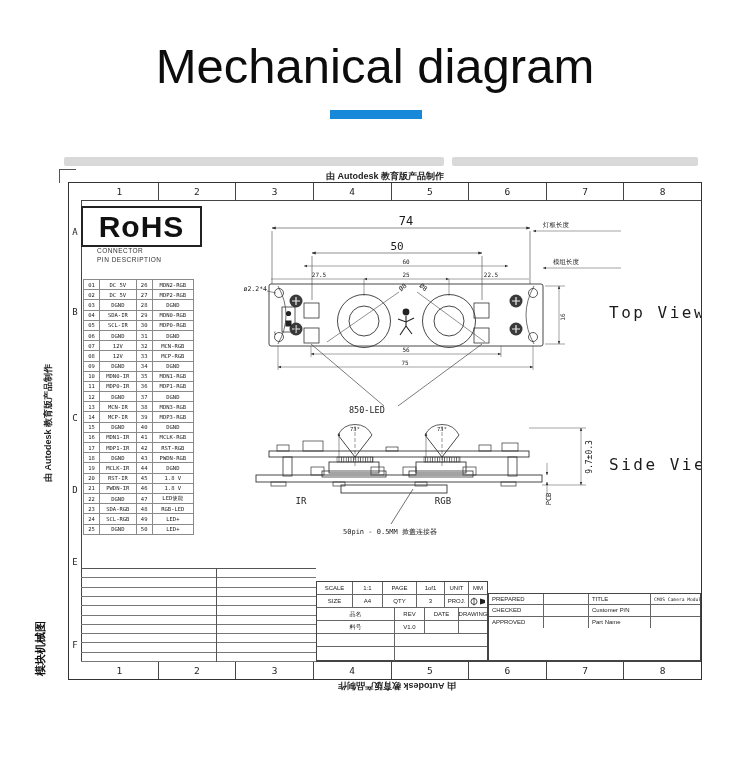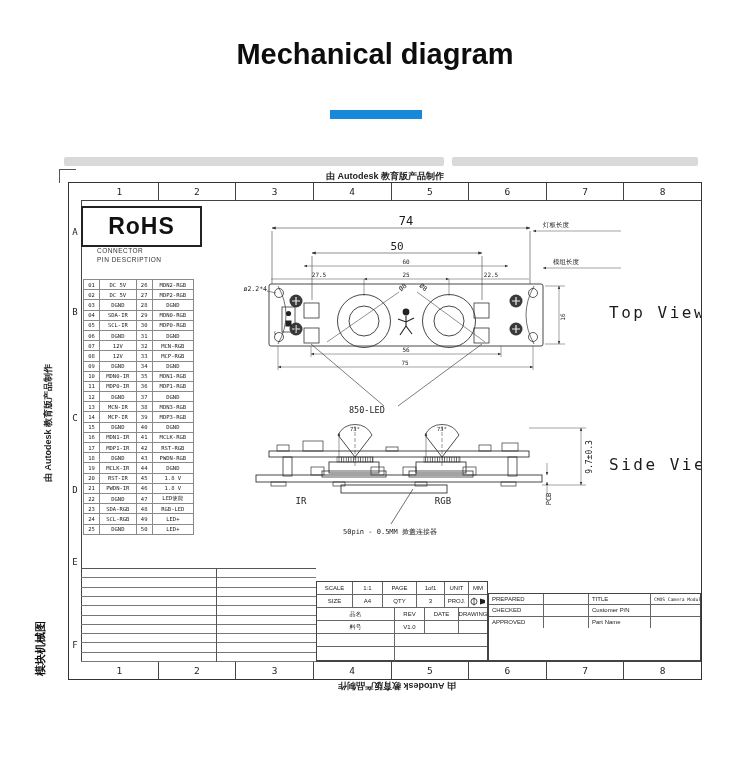--- a/index.html
+++ b/index.html
@@ -1,19 +1,19 @@
 <!DOCTYPE html>
 <html><head>
 <meta charset="utf-8">
 <style>
   html,body{margin:0;padding:0;background:#fff;}
   .page{position:relative;width:750px;height:760px;background:#fff;overflow:hidden;
         font-family:"Liberation Sans",sans-serif;color:#111;}
   .title{position:absolute;top:38px;left:0;width:750px;text-align:center;
-         font-size:29px;font-weight:700;letter-spacing:0px;color:#0d0d0d;}
+         font-size:49px;font-weight:400;letter-spacing:0px;color:#0d0d0d;}
   .accent-bar{position:absolute;top:110px;left:330px;width:92px;height:9px;background:#1789d8;}
   .gray-bar{position:absolute;height:9px;background:#d9d9d9;border-radius:2px;top:157px;}
   .gb1{left:64px;width:380px;} .gb2{left:452px;width:246px;}
   .corner-mark{position:absolute;left:59px;top:169px;width:16px;height:13px;
                border-left:1px solid #555;border-top:1px solid #555;}
   .sheet{position:absolute;left:68px;top:182px;width:632px;height:496px;border:1px solid #333;}
   .wm-top{position:absolute;top:-13px;left:0;width:100%;text-align:center;font-size:9px;font-weight:600;color:#222;}
   .wm-bottom{position:absolute;top:496px;left:262px;width:132px;text-align:center;font-size:9px;font-weight:600;color:#222;transform:rotate(180deg);}
   .wm-left{position:absolute;left:-105px;top:233px;width:170px;height:14px;text-align:center;font-size:9px;font-weight:600;color:#222;transform:rotate(-90deg);}
   .left-caption{position:absolute;left:-15px;top:641px;width:110px;height:15px;text-align:center;
@@ -21,21 +21,21 @@
   .band{position:absolute;left:12px;right:0;height:17px;display:flex;}
   .band-top{top:0;border-bottom:1px solid #444;}
   .band-bottom{bottom:0;border-top:1px solid #444;}
   .band-cell{flex:1;display:flex;align-items:center;justify-content:center;
              font-family:"DejaVu Sans Mono",monospace;font-size:9.5px;color:#222;border-right:1px solid #444;}
   .band-cell:last-child{border-right:none;}
   .left-band{position:absolute;left:0;top:17px;width:12px;height:461px;border-right:1px solid #444;}
   .row-letter{position:absolute;left:0;width:12px;text-align:center;
               font-family:"DejaVu Sans Mono",monospace;font-size:9px;color:#222;}
   .rohs-box{position:absolute;left:12px;top:23px;width:117px;height:37px;border:2px solid #222;
-            display:flex;align-items:center;justify-content:center;font-size:23px;font-weight:700;letter-spacing:1px;}
+            display:flex;align-items:center;justify-content:center;font-size:30px;font-weight:700;letter-spacing:1px;}
   .conn-head{position:absolute;left:28px;top:63px;font-size:6.5px;letter-spacing:.5px;color:#333;line-height:9px;}
   table.pins{position:absolute;left:14px;top:96px;width:111px;border-collapse:collapse;
              font-family:"DejaVu Sans Mono",monospace;font-size:5.5px;color:#222;}
   table.pins td{border:1px solid #8a8a8a;height:9.2px;padding:0 1px;white-space:nowrap;overflow:hidden;}
   td.pn{width:13px;text-align:center;} td.sig{text-align:center;}
   .drawing-svg{position:absolute;left:12px;top:17px;}
   .rev-table{position:absolute;left:12px;top:385px;width:235px;height:93px;border-top:1px solid #555;
              display:grid;grid-template-rows:repeat(10,1fr);}
   .rev-row{border-bottom:1px solid #777;}
   .rev-divider{position:absolute;left:135px;top:0;bottom:0;border-left:1px solid #555;}

